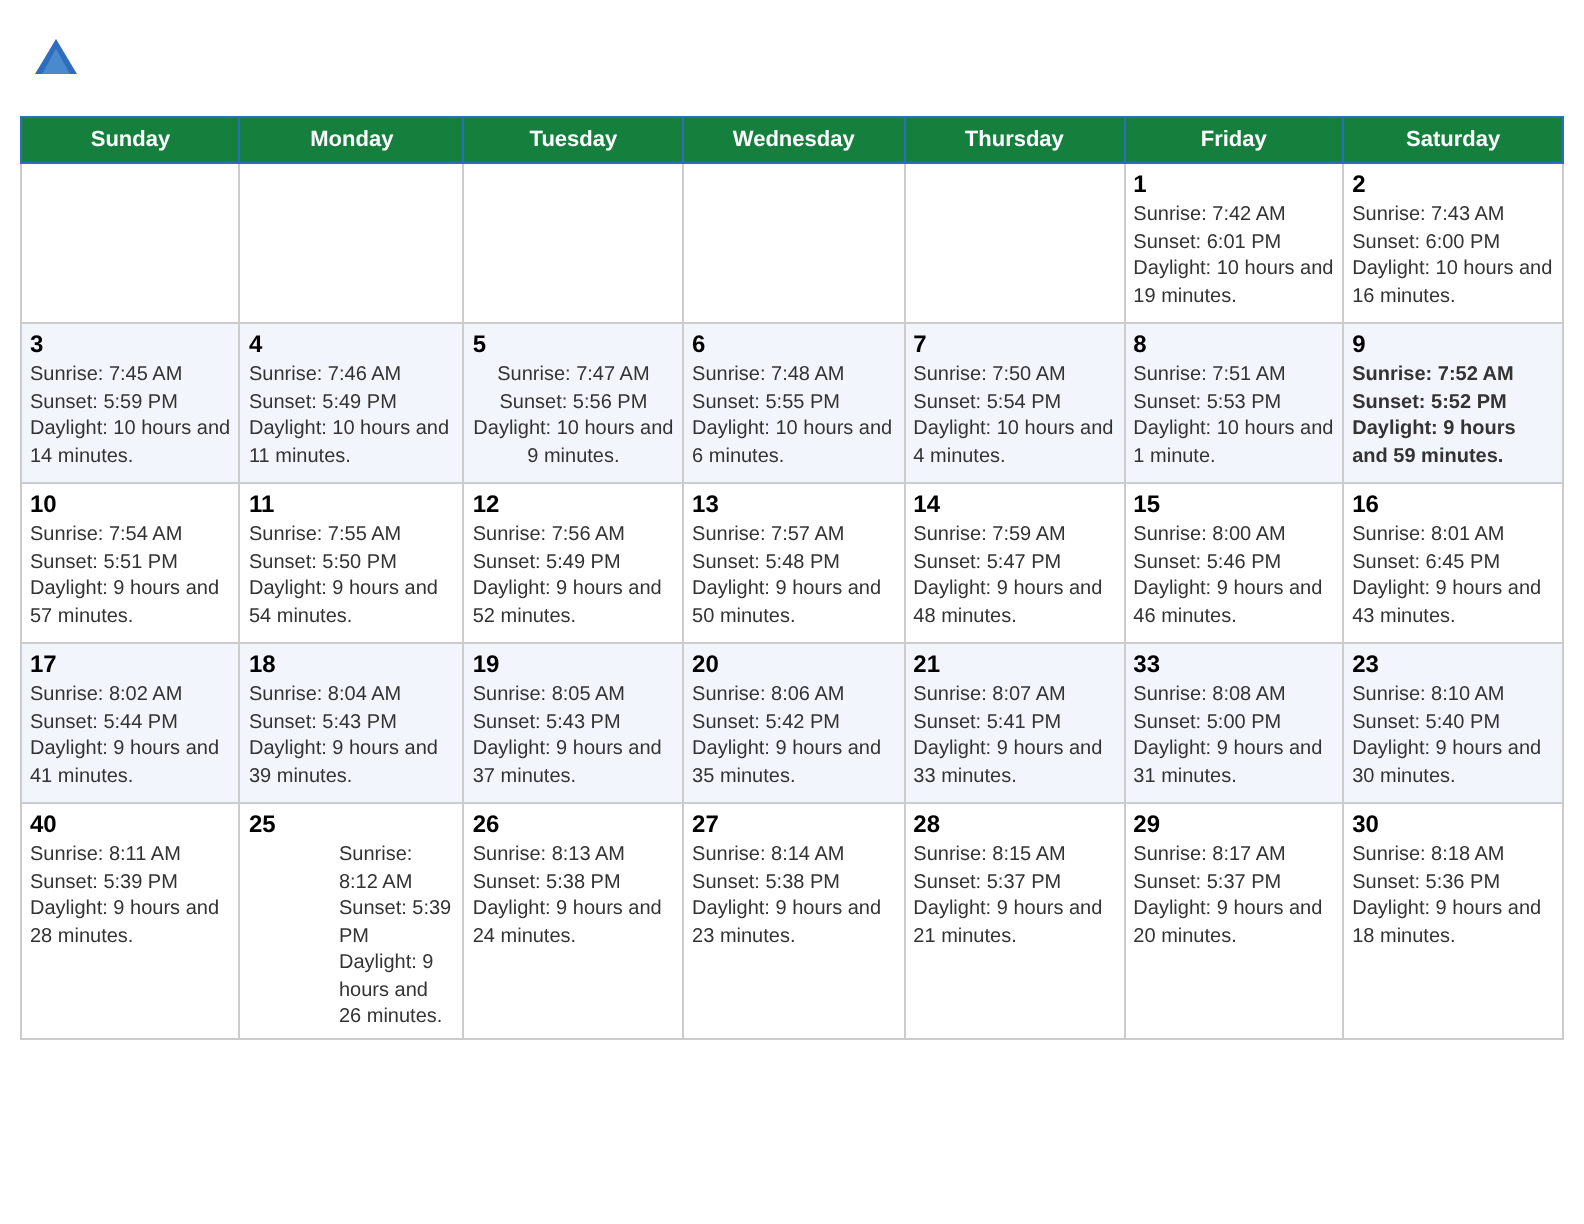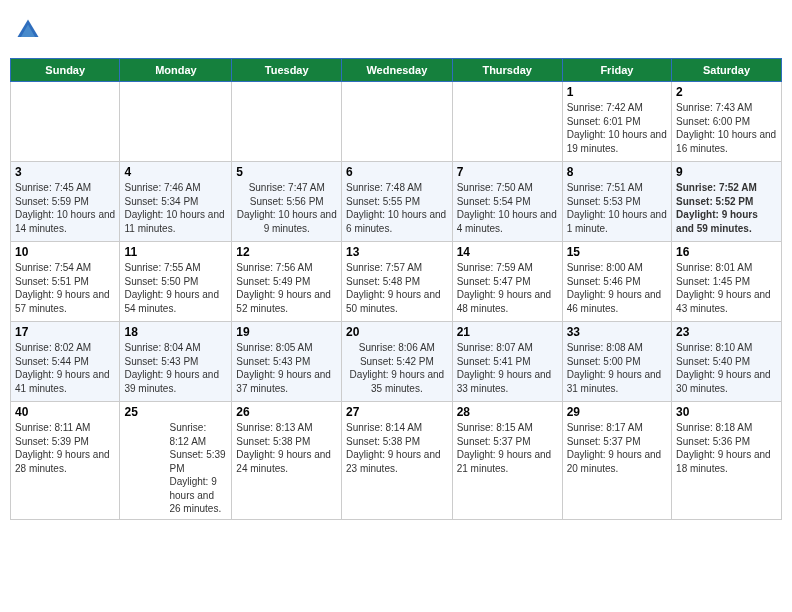--- a/index.html
+++ b/index.html
@@ -142,21 +142,21 @@
       <tr>
         <td>
           <span class="day-num">3</span>
           <div class="day-info" style="white-space: pre-line;">Sunrise: 7:45 AM
 Sunset: 5:59 PM
 Daylight: 10 hours and 14 minutes.</div>
         </td>
         <td>
           <span class="day-num">4</span>
           <div class="day-info" style="white-space: pre-line;">Sunrise: 7:46 AM
-Sunset: 5:34 PM
+Sunset: 5:49 PM
 Daylight: 10 hours and 11 minutes.</div>
         </td>
         <td>
           <span class="day-num">5</span>
           <div class="day-info" style="white-space: pre-line; text-align: center;">Sunrise: 7:47 AM
 Sunset: 5:56 PM
 Daylight: 10 hours and 9 minutes.</div>
         </td>
         <td>
           <span class="day-num">6</span>
@@ -216,21 +216,21 @@
         </td>
         <td>
           <span class="day-num">15</span>
           <div class="day-info" style="white-space: pre-line;">Sunrise: 8:00 AM
 Sunset: 5:46 PM
 Daylight: 9 hours and 46 minutes.</div>
         </td>
         <td>
           <span class="day-num">16</span>
           <div class="day-info" style="white-space: pre-line;">Sunrise: 8:01 AM
-Sunset: 1:45 PM
+Sunset: 6:45 PM
 Daylight: 9 hours and 43 minutes.</div>
         </td>
       </tr>
       <tr>
         <td>
           <span class="day-num">17</span>
           <div class="day-info" style="white-space: pre-line;">Sunrise: 8:02 AM
 Sunset: 5:44 PM
 Daylight: 9 hours and 41 minutes.</div>
         </td>
@@ -241,21 +241,21 @@
 Daylight: 9 hours and 39 minutes.</div>
         </td>
         <td>
           <span class="day-num">19</span>
           <div class="day-info" style="white-space: pre-line;">Sunrise: 8:05 AM
 Sunset: 5:43 PM
 Daylight: 9 hours and 37 minutes.</div>
         </td>
         <td>
           <span class="day-num">20</span>
-          <div class="day-info" style="white-space: pre-line; text-align: center;">Sunrise: 8:06 AM
+          <div class="day-info" style="white-space: pre-line;">Sunrise: 8:06 AM
 Sunset: 5:42 PM
 Daylight: 9 hours and 35 minutes.</div>
         </td>
         <td>
           <span class="day-num">21</span>
           <div class="day-info" style="white-space: pre-line;">Sunrise: 8:07 AM
 Sunset: 5:41 PM
 Daylight: 9 hours and 33 minutes.</div>
         </td>
         <td>

